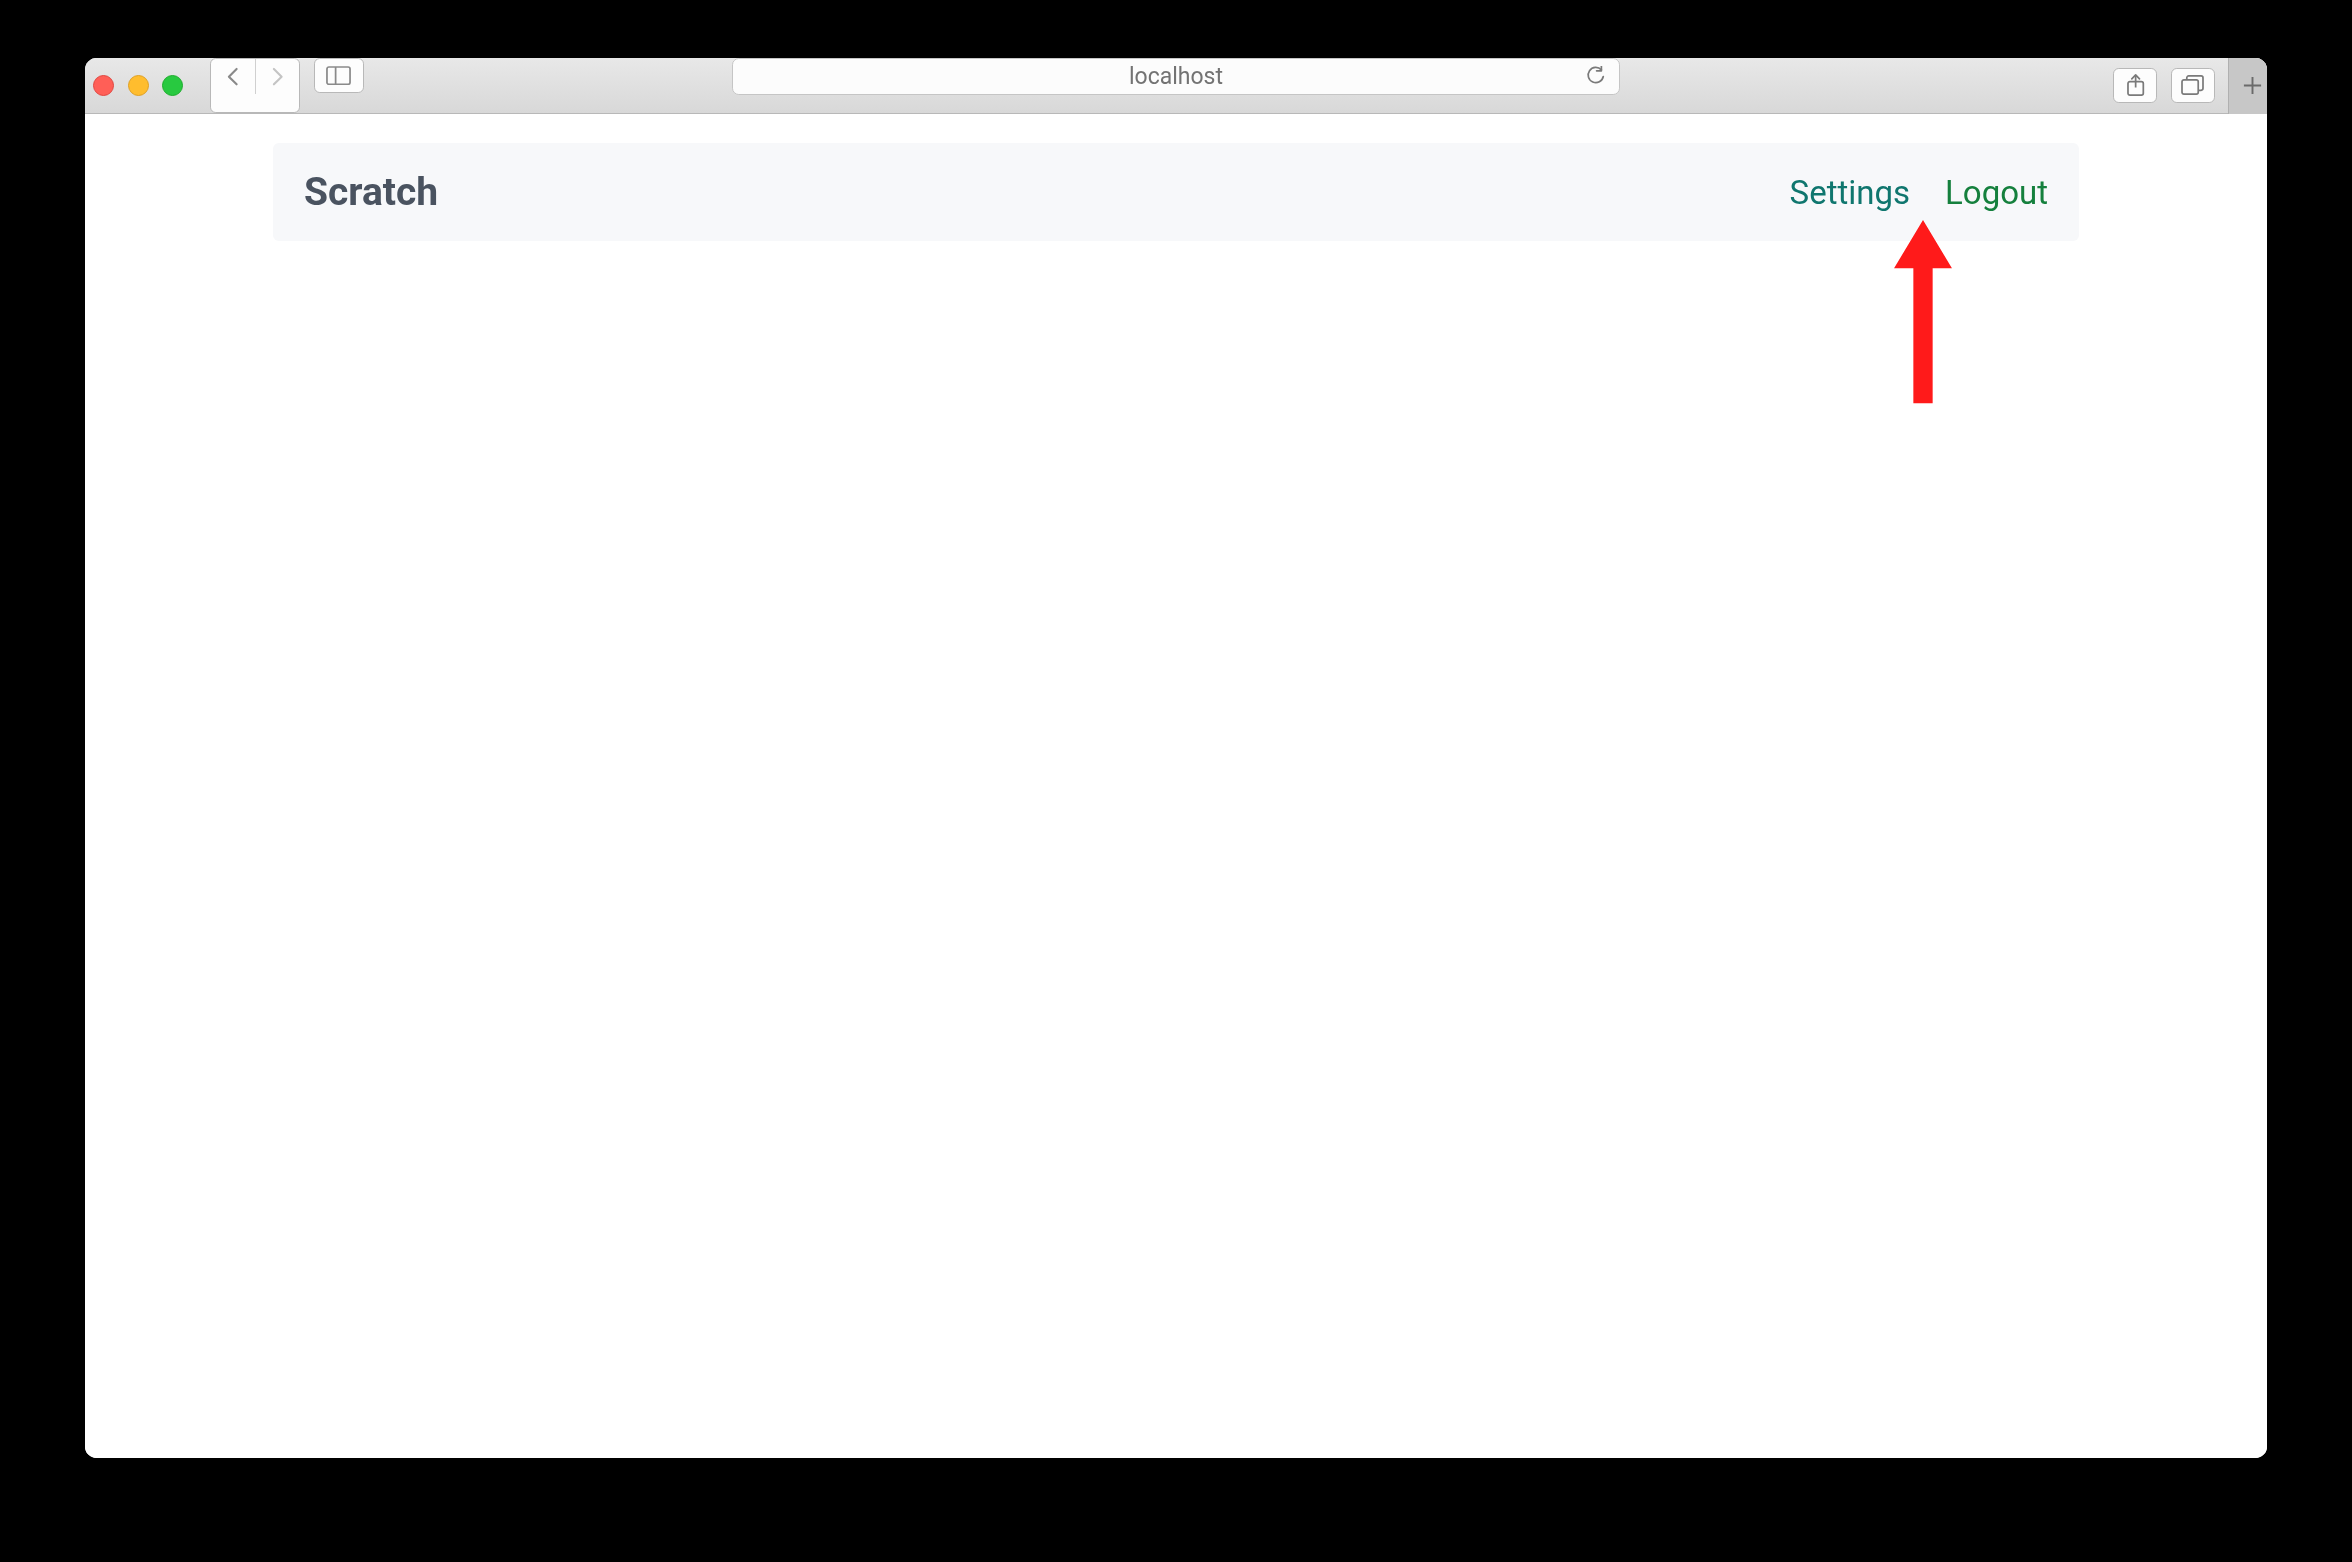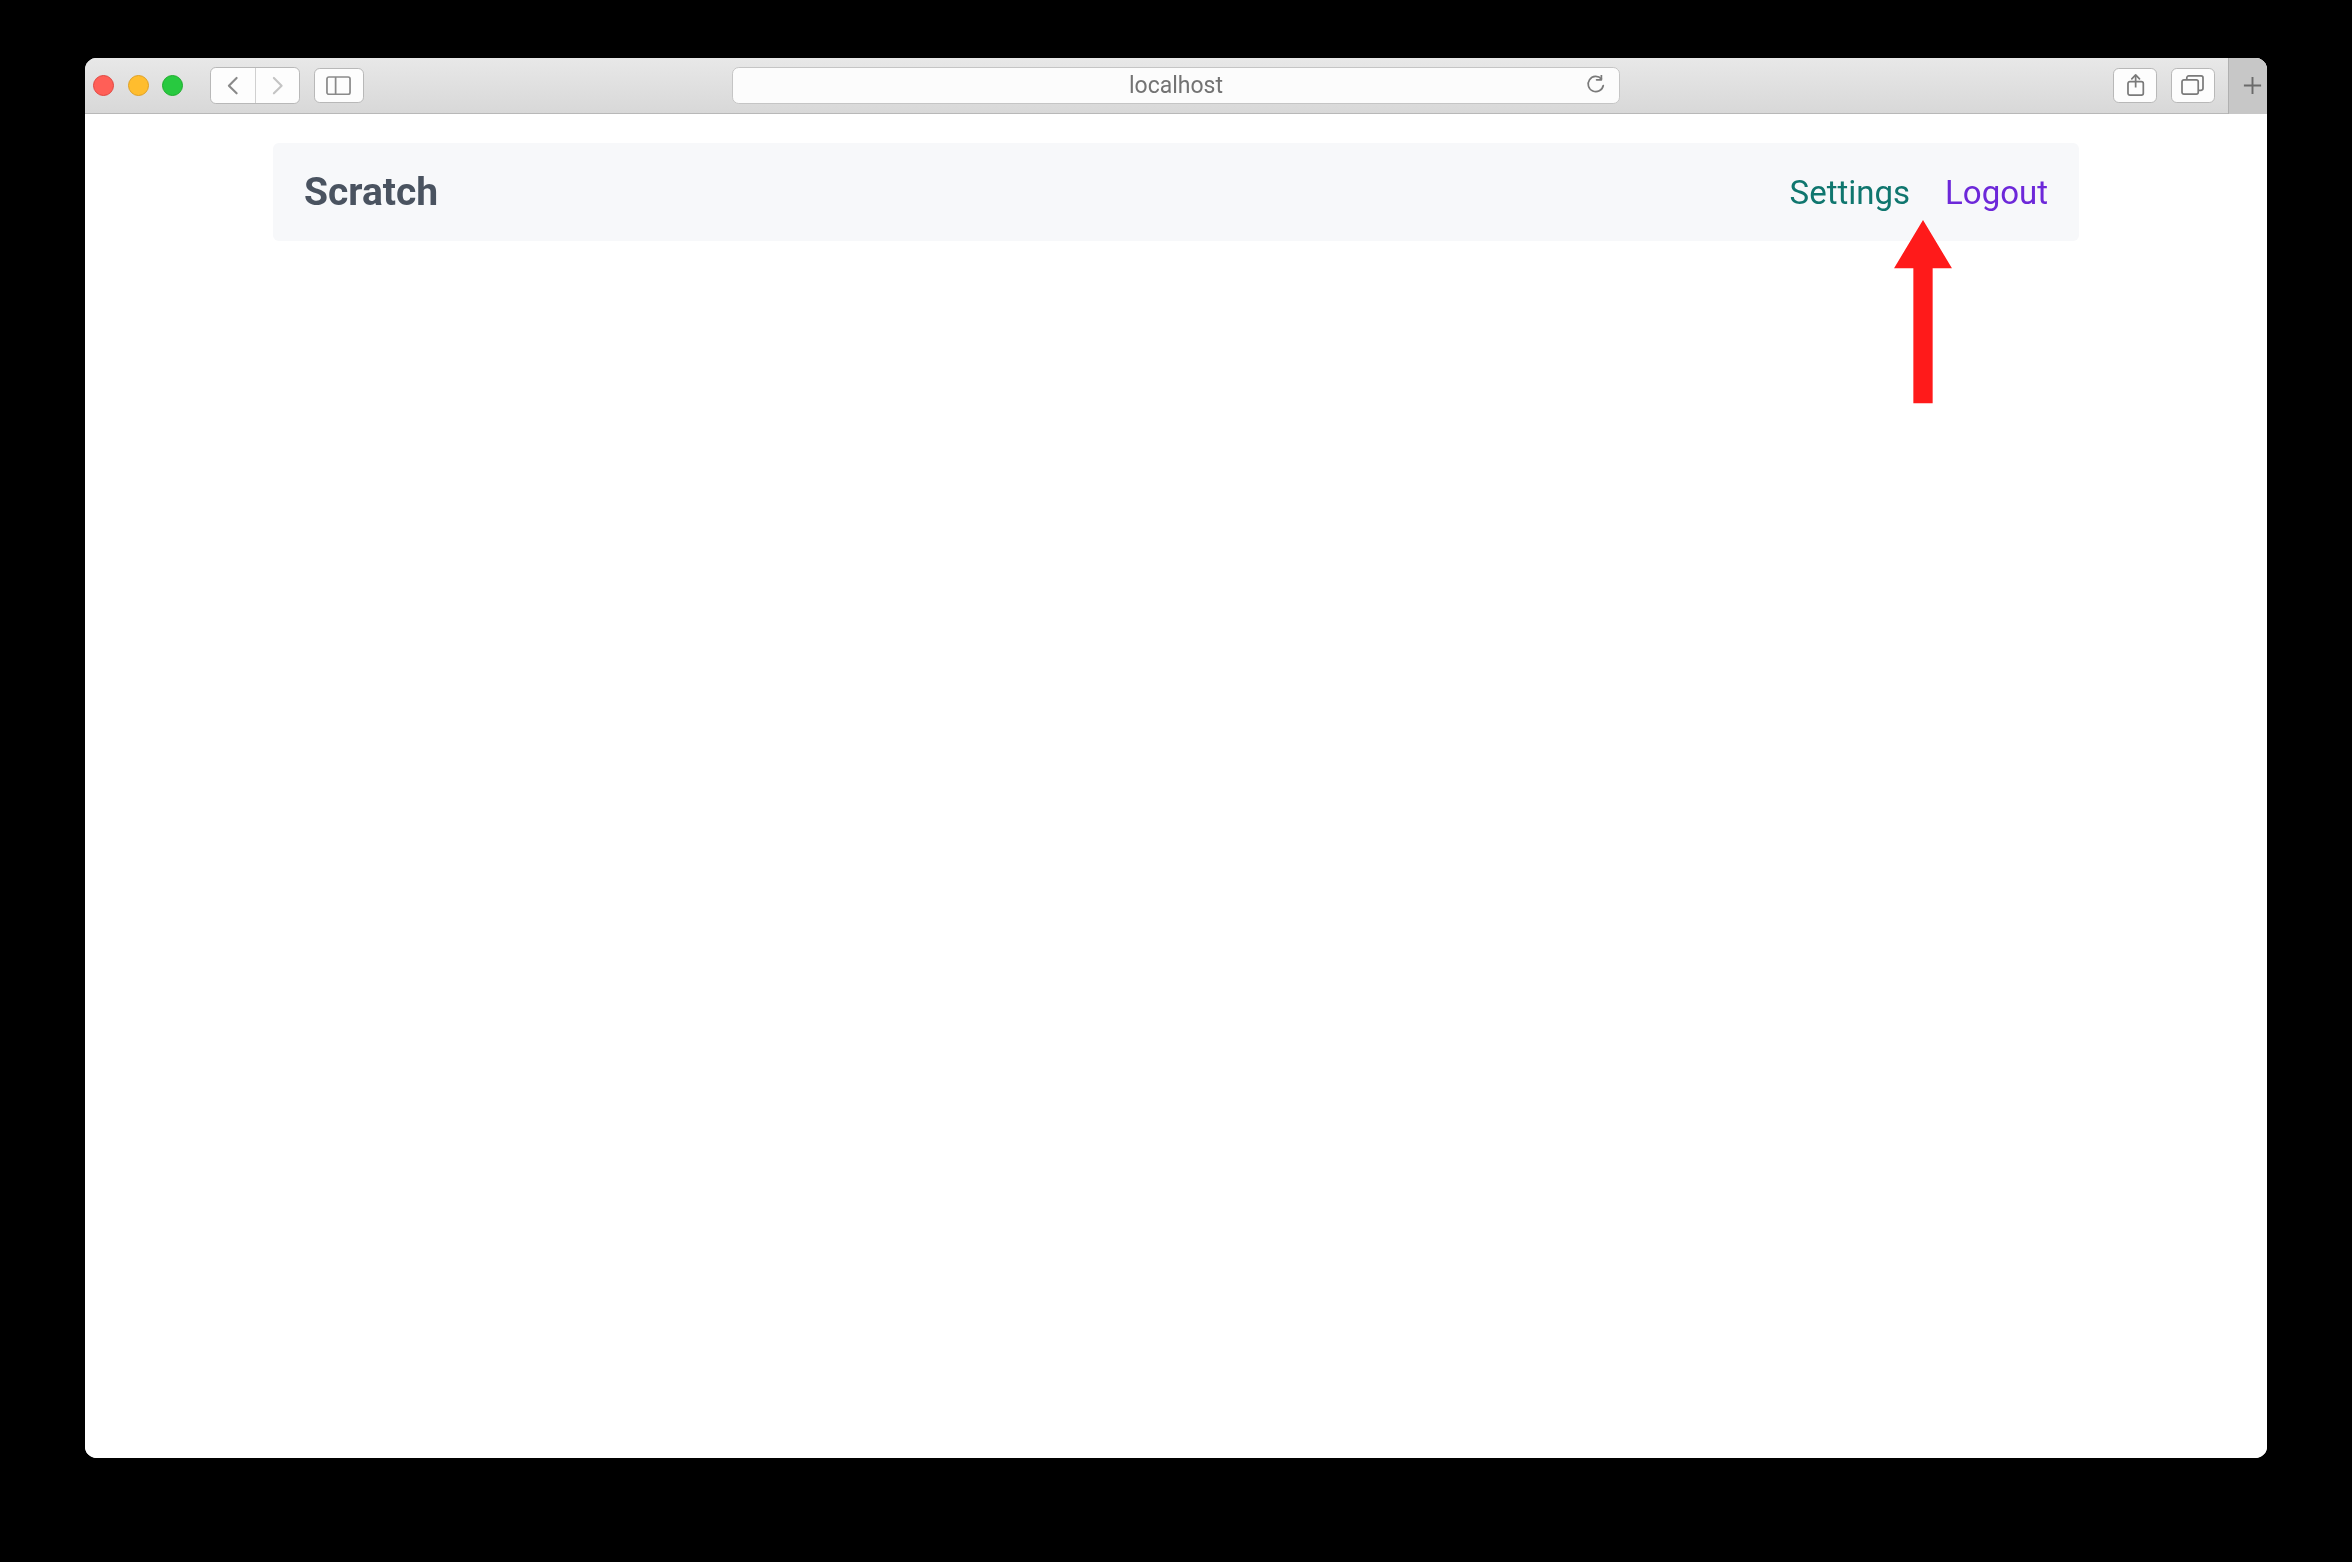--- a/index.html
+++ b/index.html
@@ -29,21 +29,20 @@
       display: flex;
       flex-direction: column;
     }
 
     
     .browser-chrome {
       height: 56px;
       background: linear-gradient(to bottom, #e8e8e8, #d8d8d8);
       border-bottom: 1px solid #b8b8b8;
       display: flex;
-      align-items: center;
       padding: 0 8px;
       position: relative;
     }
 
     .traffic-lights {
       display: flex;
       gap: 13.5px;
       align-items: center;
     }
 
@@ -190,21 +189,21 @@
       font-weight: 400;
       text-decoration: none;
       cursor: pointer;
     }
 
     .nav-link.active {
       color: #0f766e;
     }
 
     .nav-link.muted {
-      color: #6d28d9;
+      color: #15803d;
     }
 
     
     .annotation-arrow {
       position: absolute;
       left: 1804px;
       top: 106px;
       pointer-events: none;
     }
 

